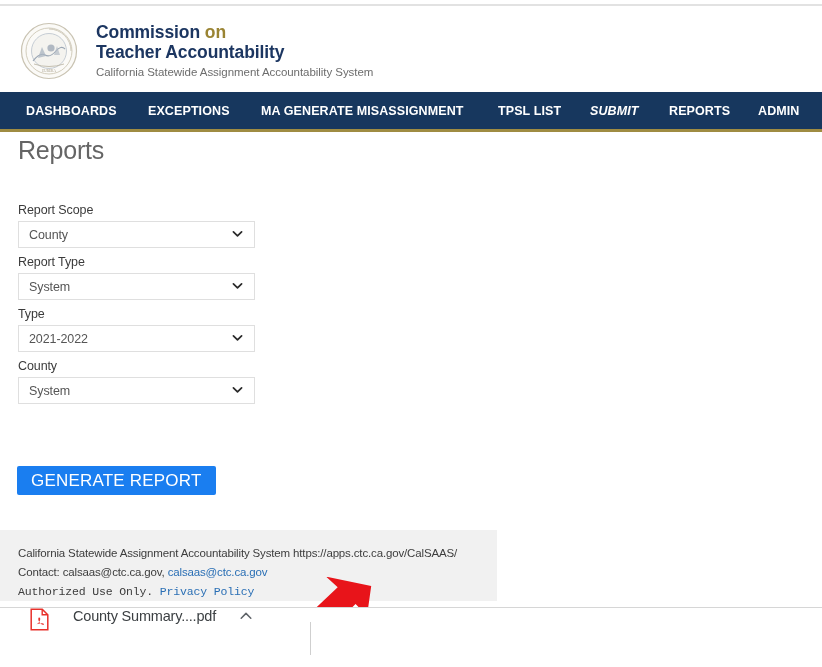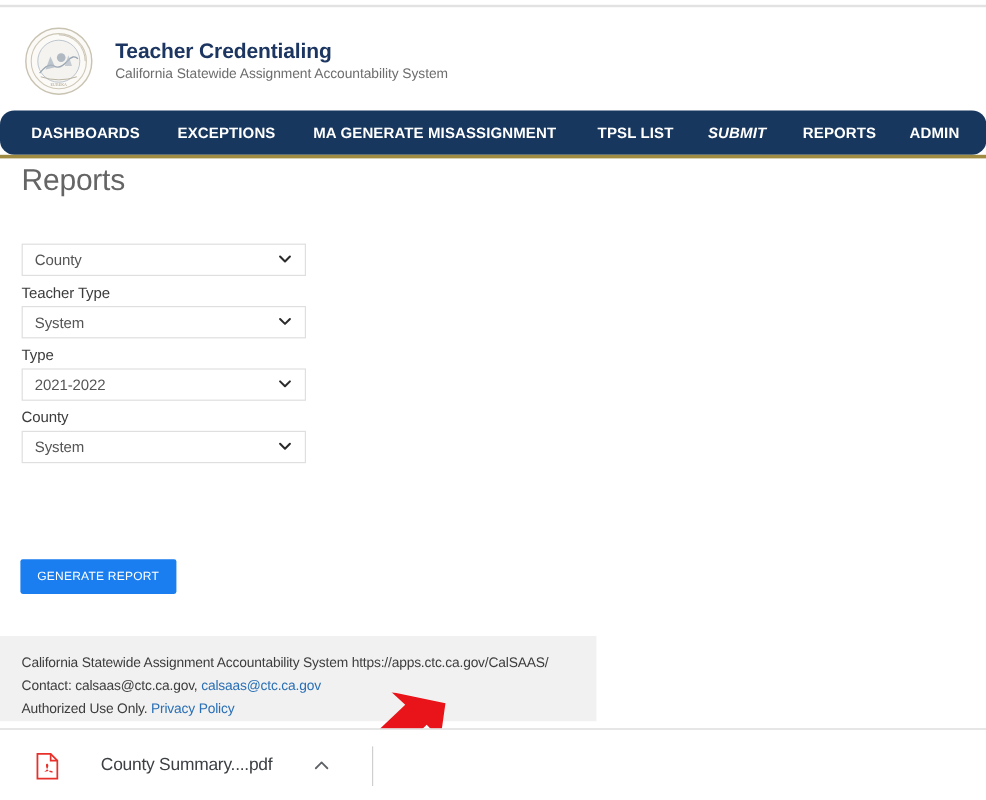--- a/index.html
+++ b/index.html
@@ -66,21 +66,20 @@
   
   .navbar {
     position: absolute;
     top: 92px;
     left: 0;
     width: 822px;
     height: 37px;
     background: #17375e;
     display: flex;
     align-items: center;
-    border-radius: 12px;
   }
   .nav-item {
     color: #ffffff;
     font-size: 12.5px;
     font-weight: bold;
     letter-spacing: 0.1px;
     white-space: nowrap;
     cursor: pointer;
     padding: 0 0;
   }
@@ -145,21 +144,21 @@
   }
   .chev-down svg { display: block; }
 
   .gen-btn {
     position: absolute;
     top: 466px;
     left: 17px;
     background: #1a7ef0;
     border: none;
     color: #ffffff;
-    font-size: 10px;
+    font-size: 17px;
     font-weight: normal;
     letter-spacing: 0.2px;
     padding: 0 14px;
     height: 29px;
     line-height: 29px;
     border-radius: 2px;
     cursor: pointer;
     font-family: "Liberation Sans", sans-serif;
     text-align: right;
   }
@@ -176,21 +175,21 @@
   }
   .footer-line {
     font-size: 11.5px;
     color: #3d3d3d;
     margin-left: 18px;
     letter-spacing: -0.15px;
     white-space: nowrap;
   }
   .footer-line.l1 { margin-top: 17px; }
   .footer-line.l2 { margin-top: 7px; }
-  .footer-line.l3 { margin-top: 7px; }
+  .footer-line.l3 { margin-top: 7px; font-family: Liberation Mono, monospace; }
   .footer-link {
     color: #2a6fb5;
     text-decoration: none;
     cursor: pointer;
     margin-top: 32px;
   }
 
   
   .red-arrow {
     position: absolute;
@@ -211,23 +210,22 @@
     background: #ffffff;
     border-top: 1px solid #d6d6d6;
   }
   .dl-item {
     position: absolute;
     left: 0;
     top: 0;
     width: 310px;
     height: 60px;
     display: flex;
-    align-items: center;
-    cursor: pointer;
-    gap: 11px;
+    align-items: flex-start;
+    cursor: pointer;
   }
   .pdf-icon {
     margin-left: 30px;
     width: 19px;
     height: 23px;
     flex: none;
   }
   .dl-name {
     margin-left: 24px;
     font-size: 14.5px;
@@ -265,48 +263,53 @@
       <path d="M13 39 Q20 30 25 33 Q30 36 36 29 Q41 23 45 27" fill="none" stroke="#9aa6b4" stroke-width="1.1"></path>
       <path d="M18 36 L22 25 L26 34 Z" fill="#aab4c0" opacity="0.75"></path>
       <circle cx="31" cy="26" r="3.6" fill="#9fa9b6" opacity="0.8"></circle>
       <path d="M34 33 L37 24 L40 33 Z" fill="#b0b9c5" opacity="0.7"></path>
       <path d="M14 42 Q29 47 44 42" fill="none" stroke="#b7b1a0" stroke-width="0.8"></path>
       <text x="29" y="50" font-size="3.4" fill="#a89f8b" text-anchor="middle" font-family="Liberation Serif, serif">EUREKA</text>
       <path d="M29 7 A22 22 0 0 1 51 29" fill="none" stroke="#bdb6a4" stroke-width="0.7"></path>
     </svg>
   </div>
   <div class="brand">
-    <div class="brand-line2">Teacher Credentialing</div>
+    <div class="brand-line1">
+      <span>Commission</span>
+      <span class="gold">on</span>
+    </div>
+    <div class="brand-line2">Teacher Accountability</div>
     <div class="brand-sub">California Statewide Assignment Accountability System</div>
   </div>
 </div>
 
 <div class="navbar" id="navbar">
     <div class="nav-item" style="position: absolute; left: 26px;">DASHBOARDS</div>
     <div class="nav-item" style="position: absolute; left: 148px;">EXCEPTIONS</div>
     <div class="nav-item" style="position: absolute; left: 261px;">MA GENERATE MISASSIGNMENT</div>
     <div class="nav-item" style="position: absolute; left: 498px; text-align: center;">TPSL LIST</div>
     <div class="nav-item" style="position: absolute; left: 590px; font-style: italic;">SUBMIT</div>
     <div class="nav-item" style="position: absolute; left: 669px;">REPORTS</div>
     <div class="nav-item" style="position: absolute; left: 758px;">ADMIN</div>
   </div>
 <div class="nav-gold"></div>
 
 <div class="page-title">Reports</div>
 
 <div class="form-area" id="form-area">
+    <div class="field-label">Report Scope</div>
     <div class="select-wrap">
       <span class="sel-value">County</span>
       <span class="chev-down">
         <svg width="11" height="11" viewBox="0 0 11 11">
           <path d="M1.4 3.4 L5.5 7.5 L9.6 3.4" fill="none" stroke="#2b2b2b" stroke-width="1.7" stroke-linecap="round" stroke-linejoin="round"></path>
         </svg>
       </span>
     </div>
-    <div class="field-label">Teacher Type</div>
+    <div class="field-label">Report Type</div>
     <div class="select-wrap">
       <span class="sel-value">System</span>
       <span class="chev-down">
         <svg width="11" height="11" viewBox="0 0 11 11">
           <path d="M1.4 3.4 L5.5 7.5 L9.6 3.4" fill="none" stroke="#2b2b2b" stroke-width="1.7" stroke-linecap="round" stroke-linejoin="round"></path>
         </svg>
       </span>
     </div>
     <div class="field-label">Type</div>
     <div class="select-wrap">

